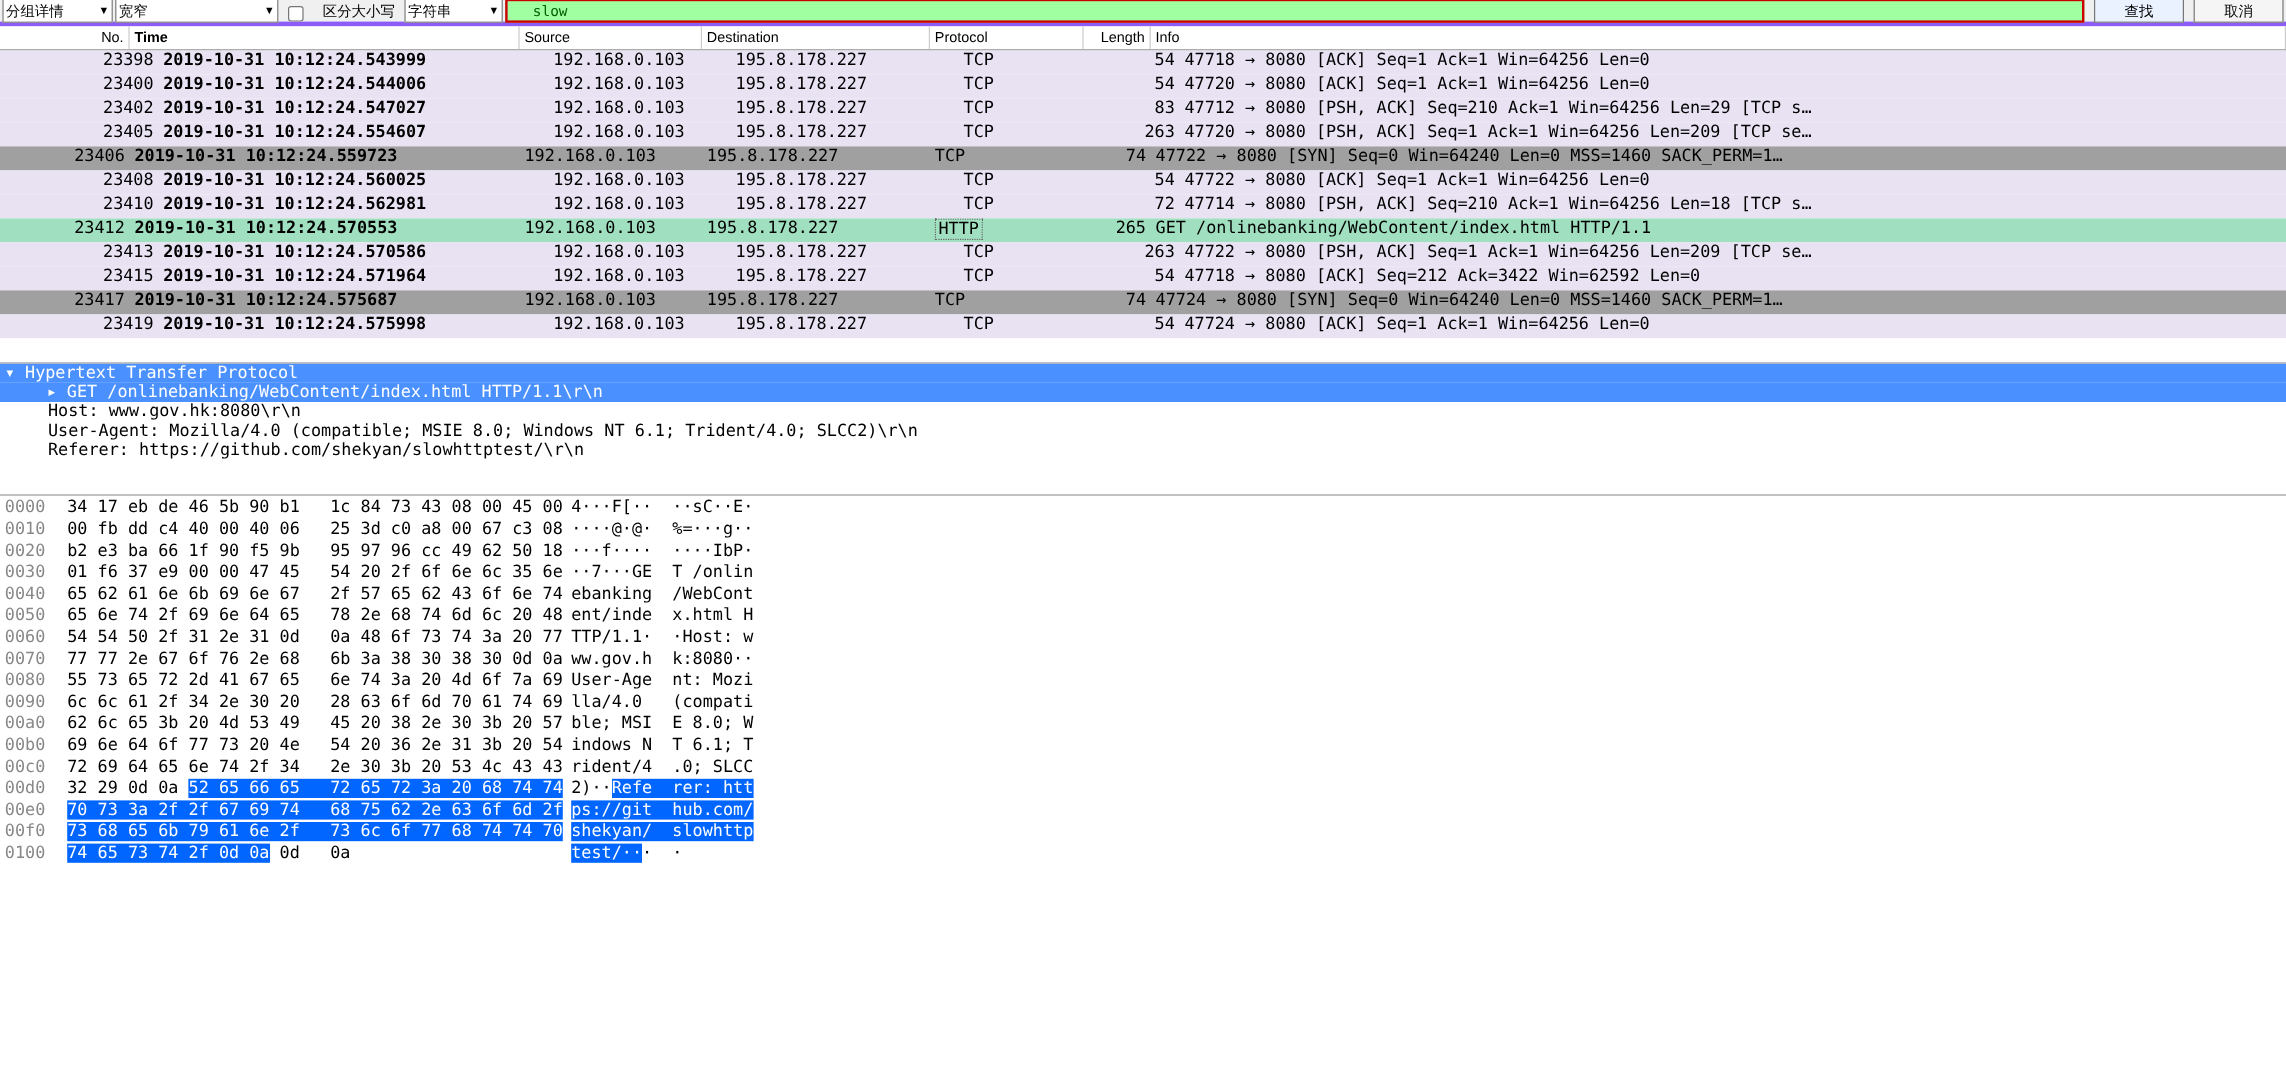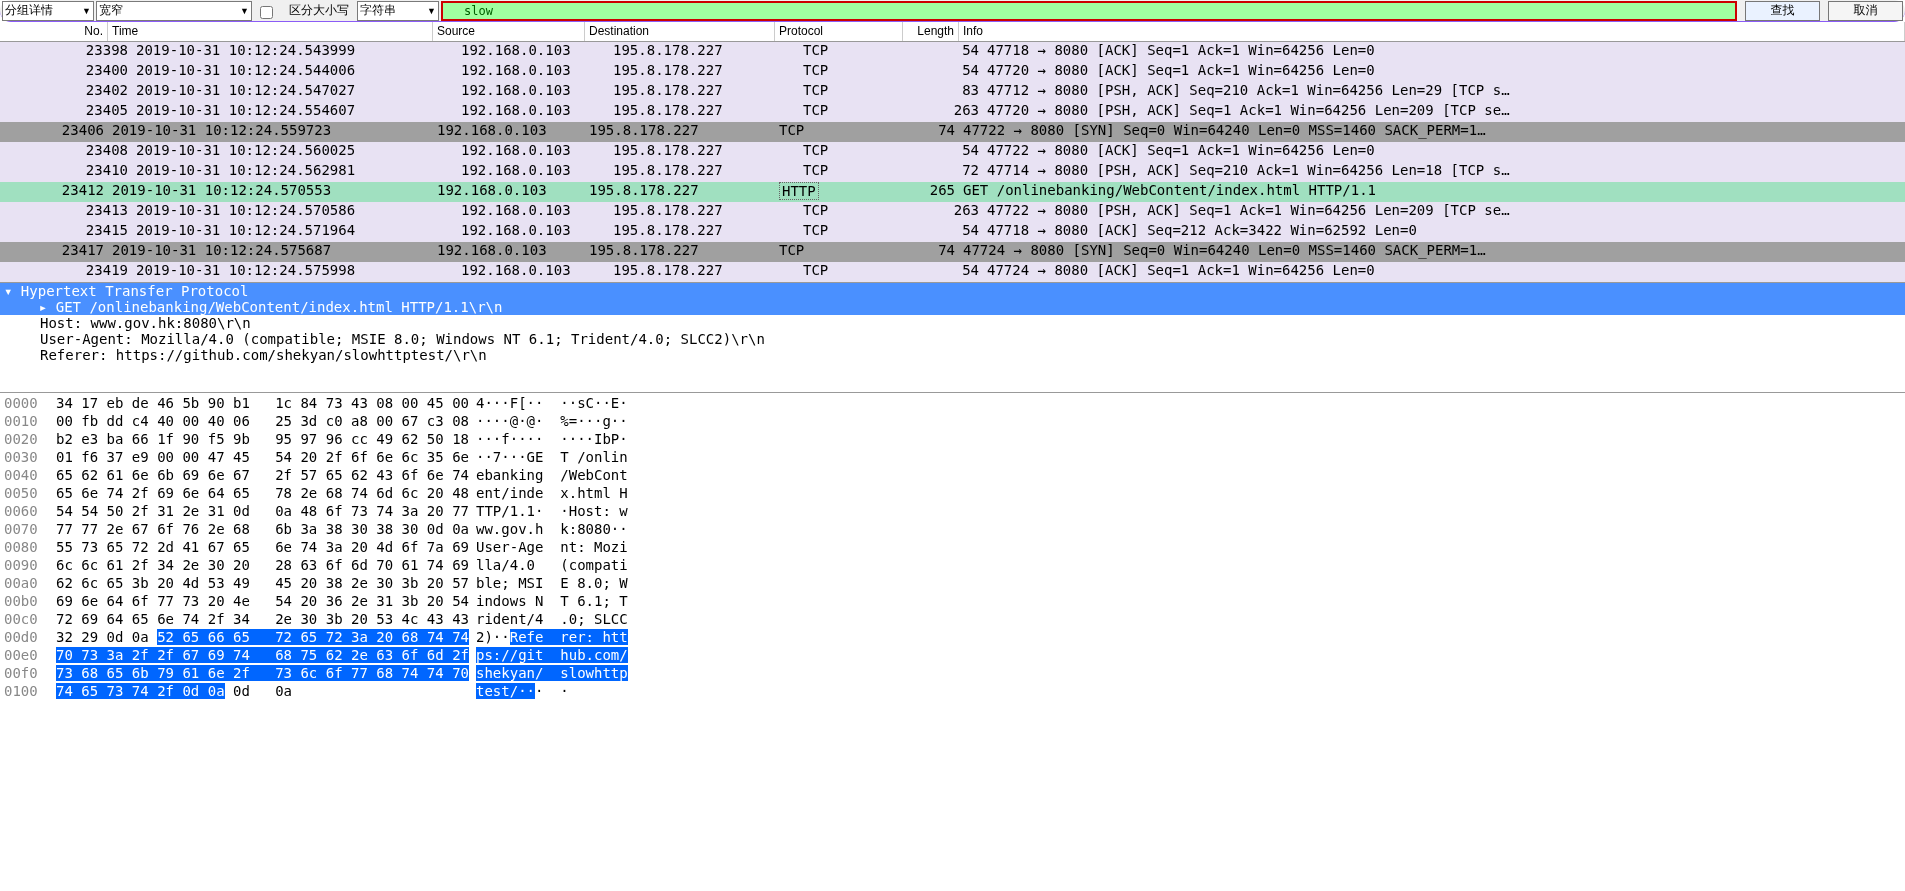--- a/index.html
+++ b/index.html
@@ -1,50 +1,50 @@
 <!DOCTYPE html>
 <html><head>
 <meta charset="utf-8">
 <style>
 * { box-sizing: border-box; margin: 0; padding: 0; }
 body { font-family: "Consolas", "Courier New", monospace; font-size: 14px; background: #fff; color: #000; }
-.toolbar { display: flex; align-items: center; height: 22px; background: #f0f0f0; border-bottom: 1px solid #8b5cf6; gap: 2px; padding: 0 2px; border-radius: 11px; }
+.toolbar { display: flex; align-items: center; height: 22px; background: #f0f0f0; border-bottom: 4px solid #8b5cf6; gap: 2px; padding: 0 2px; }
 .combo { height: 20px; border: 1px solid #7a7a7a; background: #fff; display: flex; align-items: center; padding: 0 2px; font-family: Arial, sans-serif; font-size: 12px; }
 .combo-arrow { margin-left: auto; font-size: 9px; padding-left: 6px; }
 .combo.w1 { width: 92px; }
-.combo.w2 { width: 156px; font-family: Liberation Serif, serif; }
+.combo.w2 { width: 136px; font-family: Liberation Serif, serif; }
 .combo.w3 { width: 82px; justify-content: space-between; }
 .checkbox-wrap { display: flex; align-items: flex-end; font-family: Arial, sans-serif; font-size: 12px; gap: 16px; margin: 0 6px; }
 .checkbox-wrap input { width: 13px; height: 13px; }
 .search-field { flex: 1; height: 20px; border: 2px solid #c00; background: #a0ffa0; padding: 0 21px; font-family: "Consolas", monospace; font-size: 12px; color: #006000; outline: none; }
 .btn-find, .btn-cancel { height: 20px; border: 1px solid #777; background: #f5f5f5; font-family: Liberation Serif, serif; font-size: 12px; width: 75px; margin-left: 6px; }
 .btn-find { background: #eaf2ff; }
 
 .packet-list { height: 260px; position: relative; }
 .pl-header { display: flex; background: #fff; border-bottom: 1px solid #999; height: 20px; font-family: Arial, sans-serif; font-size: 12px; }
 .pl-header .col { border-right: 1px solid #ccc; padding: 2px 4px; overflow: hidden; }
 .pl-rows { height: calc(100% - 20px); overflow-y: auto; position: relative; }
 .pl-rows::-webkit-scrollbar { width: 16px; }
 .pl-rows::-webkit-scrollbar-track { background: #f1f1f1; border-left: 1px solid #ccc; }
 .pl-rows::-webkit-scrollbar-thumb { background: #c1c1c1; }
 .pl-row { display: flex; height: 20px; font-family: "Consolas", monospace; font-size: 14px; }
 .pl-row .col { padding: 0 4px; overflow: hidden; white-space: nowrap; }
 .c-no { width: 108px; text-align: right; }
-.c-time { width: 325px; }
+.c-time { width: 325px; font-weight: bold; }
 .c-src { width: 152px; }
 .c-dst { width: 190px; }
 .c-proto { width: 128px; }
 .c-len { width: 56px; text-align: right; }
 .c-info { flex: 1; }
 .row-lavender { background: #e8e2f3; padding-left: 24px; }
 .row-gray { background: #a0a0a0; }
 .row-sel { background: #a0e0c0; }
 .proto-box { border: 1px dotted #666; display: inline-block; padding: 0 2px; }
 
-.details-pane { height: 110px; font-family: "Consolas", monospace; font-size: 14px; border-top: 1px solid #999; overflow-y: auto; }
+.details-pane { height: 110px; font-family: "Consolas", monospace; font-size: 14px; border-top: 1px solid #999; overflow-y: auto; margin-top: 20px; }
 .detail-line { padding: 0 4px; white-space: pre; }
 .dl-sel { background: #4a90ff; color: #fff; }
 .dl-exp::before { content: "▾ "; }
 .dl-col::before { content: "▸ "; }
 
 .hex-pane { font-family: "Consolas", monospace; font-size: 14px; border-top: 1px solid #999; padding: 2px 0; position: relative; }
 .hex-row { display: flex; height: 18px; white-space: pre; }
 .hx-off { width: 56px; color: #888; padding-left: 4px; }
 .hx-bytes { width: 420px; }
 .hx-ascii { flex: 1; }

